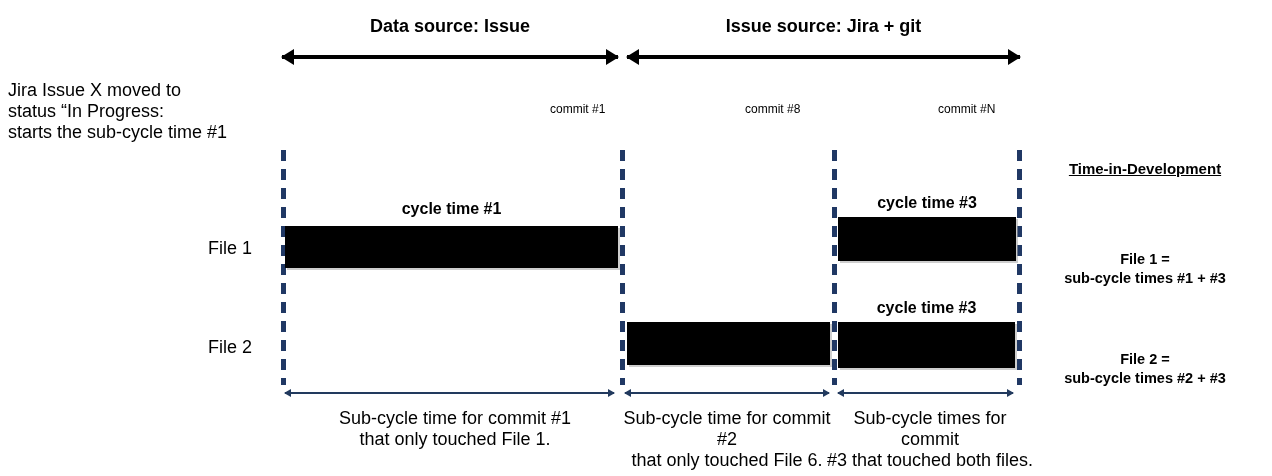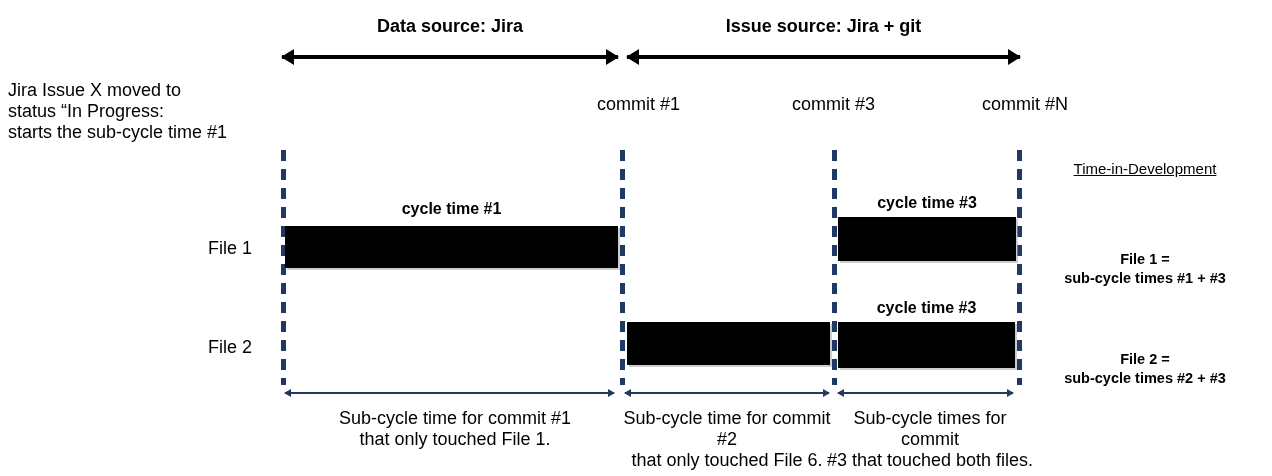--- a/index.html
+++ b/index.html
@@ -30,46 +30,46 @@
     position:absolute; width:5px; top:150px; height:235px;
     background-image:repeating-linear-gradient(to bottom,
       var(--dash,#203864) 0px, var(--dash,#203864) 11px,
       transparent 11px, transparent 19px);
   }
 
   .bar { position:absolute; background:var(--bar,#000); box-shadow:2px 2px 0 rgba(165,165,165,.55); }
 
   .top-title   { position:absolute; top:16px; font-weight:bold; font-size:18px; text-align:center; }
   .left-note   { position:absolute; left:8px; top:80px; width:270px; text-align:left; font-size:18px; line-height:21px; }
-  .commit-label{ position:absolute; top:94px; width:130px; font-size:18px; text-align:right; }
+  .commit-label{ position:absolute; top:102px; width:130px; font-size:12px; text-align:left; }
   .file-label  { position:absolute; width:90px; left:185px; font-size:18px; text-align:center; }
   .cycle-label { position:absolute; font-weight:bold; font-size:16px; text-align:center; }
-  .rp-title    { position:absolute; left:1035px; top:160px; width:220px; font-weight:normal; font-size:15px; text-align:center; text-decoration:underline; }
+  .rp-title    { position:absolute; left:1035px; top:160px; width:220px; font-weight:bold; font-size:15px; text-align:center; text-decoration:underline; }
   .rp-formula  { position:absolute; left:1030px; width:230px; font-weight:bold; font-size:14.5px; line-height:19px; text-align:center;margin-top:25px; }
   .caption     { position:absolute; top:408px; font-size:18px; line-height:21px; text-align:center; }
 </style>
 </head>
 <body>
 
 <div class="canvas">
 
-  <div class="top-title" style="left:282px; width:336px;">Data source: Jira</div>
+  <div class="top-title" style="left:282px; width:336px;">Data source: Issue</div>
   <div class="top-title" style="left:627px; width:393px;">Issue source: Jira + git</div>
 
   <div class="h-arrow" style="left:282px; top:55px; width:336px;"></div>
   <div class="h-arrow" style="left:627px; top:55px; width:393px;"></div>
 
   <div class="left-note">
     <div>Jira Issue X moved to</div>
     <div>status “In Progress:</div>
     <div>starts the sub-cycle time #1</div>
   </div>
 
   <div class="commit-label" style="left:550px;">commit #1</div>
-  <div class="commit-label" style="left:745px;">commit #3</div>
+  <div class="commit-label" style="left:745px;">commit #8</div>
   <div class="commit-label" style="left:938px;">commit #N</div>
 
   <div class="v-dash" style="left:281px;"></div>
   <div class="v-dash" style="left:620px;"></div>
   <div class="v-dash" style="left:832px;"></div>
   <div class="v-dash" style="left:1017px;"></div>
 
   <div class="file-label" style="top:238px;">File 1</div>
   <div class="file-label" style="top:337px;">File 2</div>
 

